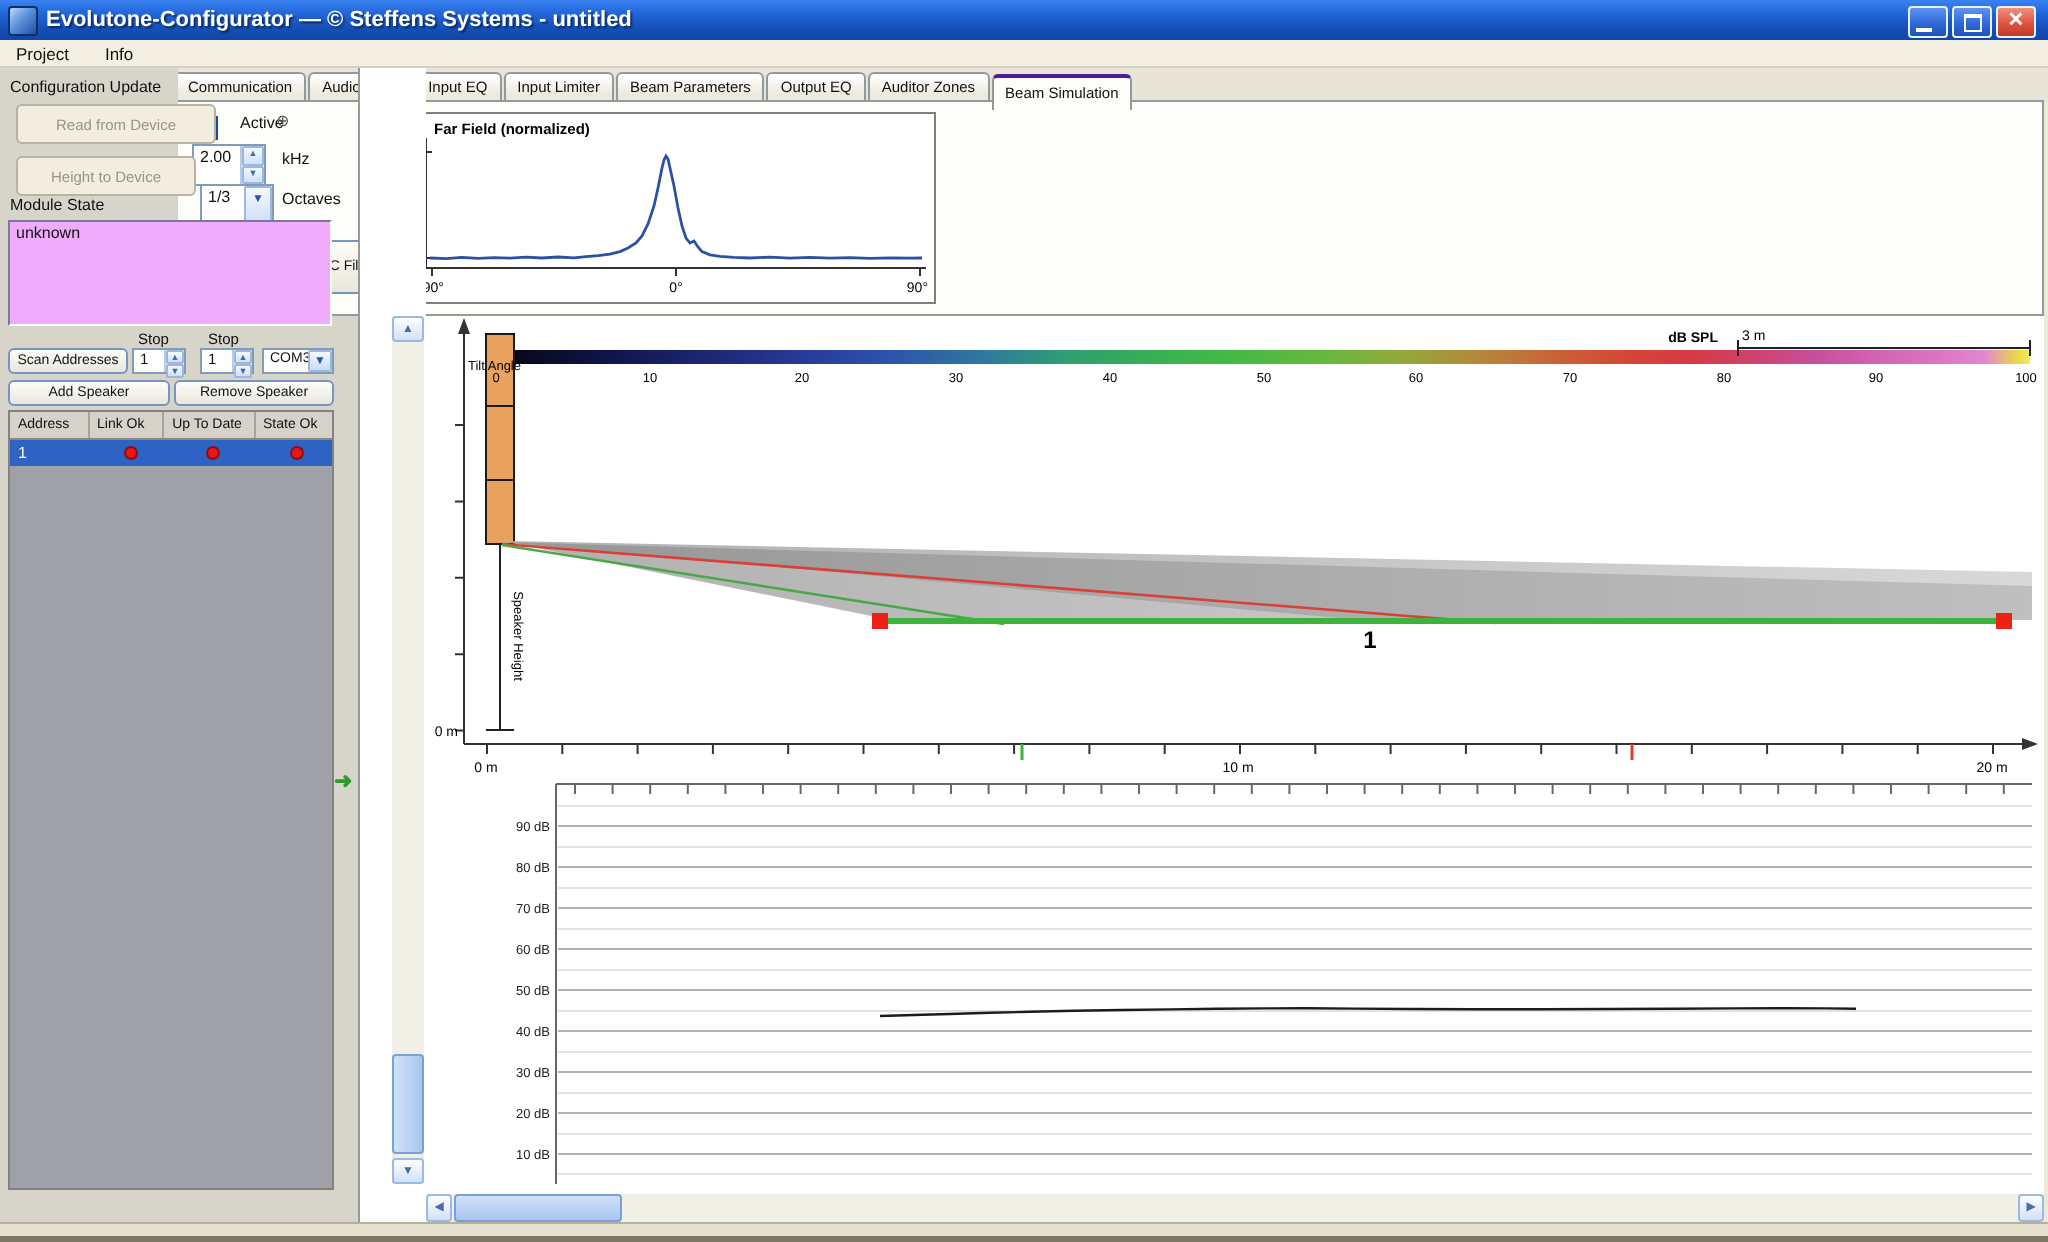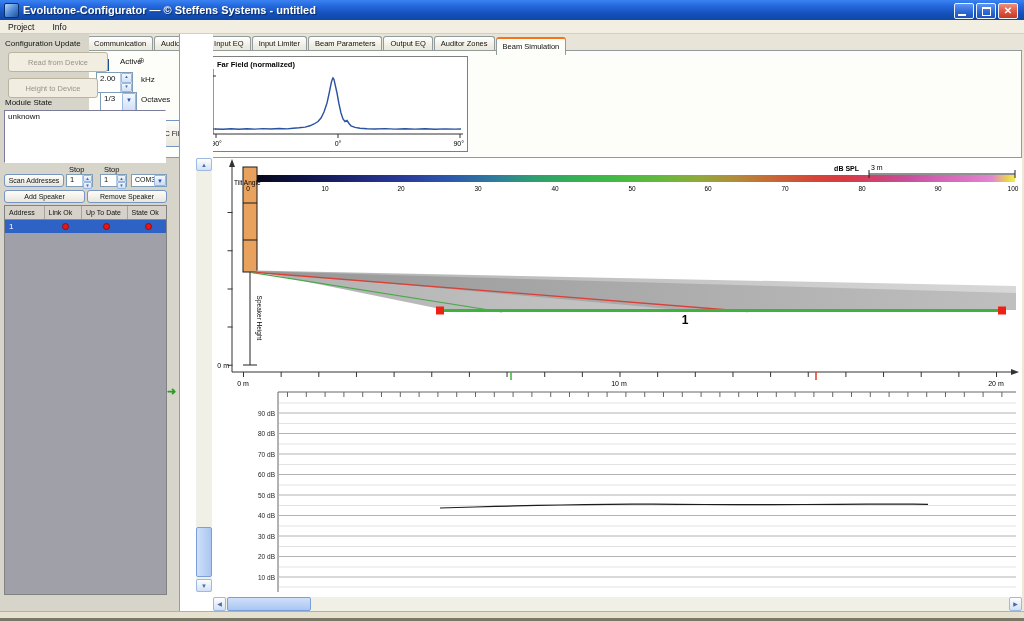--- a/index.html
+++ b/index.html
@@ -25,39 +25,39 @@
   .menubar{left:0;top:20px;width:1024px;height:14px;background:#f2efe2;border-bottom:1px solid #d4d0bc;
     display:flex;align-items:center;gap:18px;padding-left:8px;box-sizing:border-box}
   .menu-item{font-size:8.5px}
   
   .tabstrip-bg{left:0;top:34px;width:1024px;height:17px;background:#e8e5d8}
   .panel{left:88px;top:50px;width:934px;height:108px;background:#fdfdfa;border:1px solid #919b9c;box-sizing:border-box}
   .tabrow{left:87px;top:36px;height:15px;display:flex;align-items:flex-start}
   .tab{font-size:7.5px;padding:2px 6px 2px 6px;border:1px solid #919b9c;border-bottom:none;
     border-radius:3px 3px 0 0;background:linear-gradient(180deg,#ffffff 0%,#eceadd 80%);
     margin-right:1px;white-space:nowrap;height:9px;line-height:9px}
-  .tab.active{background:#fdfdfa;border-top:2px solid #f97316;height:12px;line-height:11px;position:relative;top:1px}
+  .tab.active{background:#fdfdfa;border-top:2px solid #4c1d95;height:12px;line-height:11px;position:relative;top:1px}
   
   .tiny-label{font-size:8px;white-space:nowrap}
   .cb{width:10px;height:10px;background:#fff;border:1px solid #1c4f8d;display:inline-block;position:relative}
   .cb i{position:absolute;left:0px;top:-2px;color:#21a121;font-style:normal;font-size:10px;font-weight:bold}
   .spin,.combo{background:#fff;border:1px solid #7f9db9;display:flex;box-sizing:border-box}
   .spin-val,.combo-val{flex:1;font-size:8px;padding:1px 0 0 3px;overflow:hidden;white-space:nowrap}
   .spin-btns{width:11px;display:flex;flex-direction:column;border-left:1px solid #b5cbe6}
   .spin-btns i{flex:1;font-style:normal;font-size:4.5px;line-height:5px;text-align:center;color:#3a6ea5;
     background:linear-gradient(180deg,#f4f8fe,#cfe0f8);border:1px solid #9db8dd;border-radius:1px}
   .combo-btn{width:12px;text-align:center;font-size:6px;line-height:12px;color:#2a58a8;
     background:linear-gradient(180deg,#f4f8fe,#c9dcf8);border:1px solid #9db8dd;border-radius:1px}
   .btn{background:linear-gradient(180deg,#fdfdfb,#e9e6da);border:1px solid #7795c2;border-radius:3px;
     font-size:7px;text-align:center;box-sizing:border-box;display:flex;align-items:center;justify-content:center;white-space:nowrap}
   .btn-disabled{background:#f1ede0;border:1px solid #bab3a0;border-radius:3px;color:#9a9488;
     font-size:7.5px;display:flex;align-items:center;justify-content:center;box-sizing:border-box}
   
   .side-bg{background:#d7d4ca}
-  .listbox{background:#ffffff;border-top:1px solid #7a7a99;border-left:1px solid #7a7a99;
+  .listbox{background:#f0abfc;border-top:1px solid #7a7a99;border-left:1px solid #7a7a99;
     border-right:1px solid #fff;border-bottom:1px solid #fff;box-sizing:border-box;font-size:8px;padding:1px 3px}
   .tablebox{border:1px solid #828282;box-sizing:border-box;background:#9fa0a8}
   .thead{display:flex;background:#d6d2c9;height:13px;border-bottom:1px solid #8d897d}
   .th{font-size:7px;line-height:13px;padding-left:4px;box-sizing:border-box;border-right:1px solid #a8a49a;overflow:hidden;white-space:nowrap}
   .trow{display:flex;background:#2e63c5;height:13px;align-items:center}
   .td{box-sizing:border-box;padding-left:4px;font-size:8px;color:#fff;display:flex;align-items:center}
   .dot{width:5px;height:5px;border-radius:50%;background:#e81717;border:1px solid #8d0f0f;margin:0 auto}
   .divider{background:#9a9a9a}
   .splitter-arrow{font-size:11px;color:#2f9a2f;line-height:10px;font-weight:bold}
   

